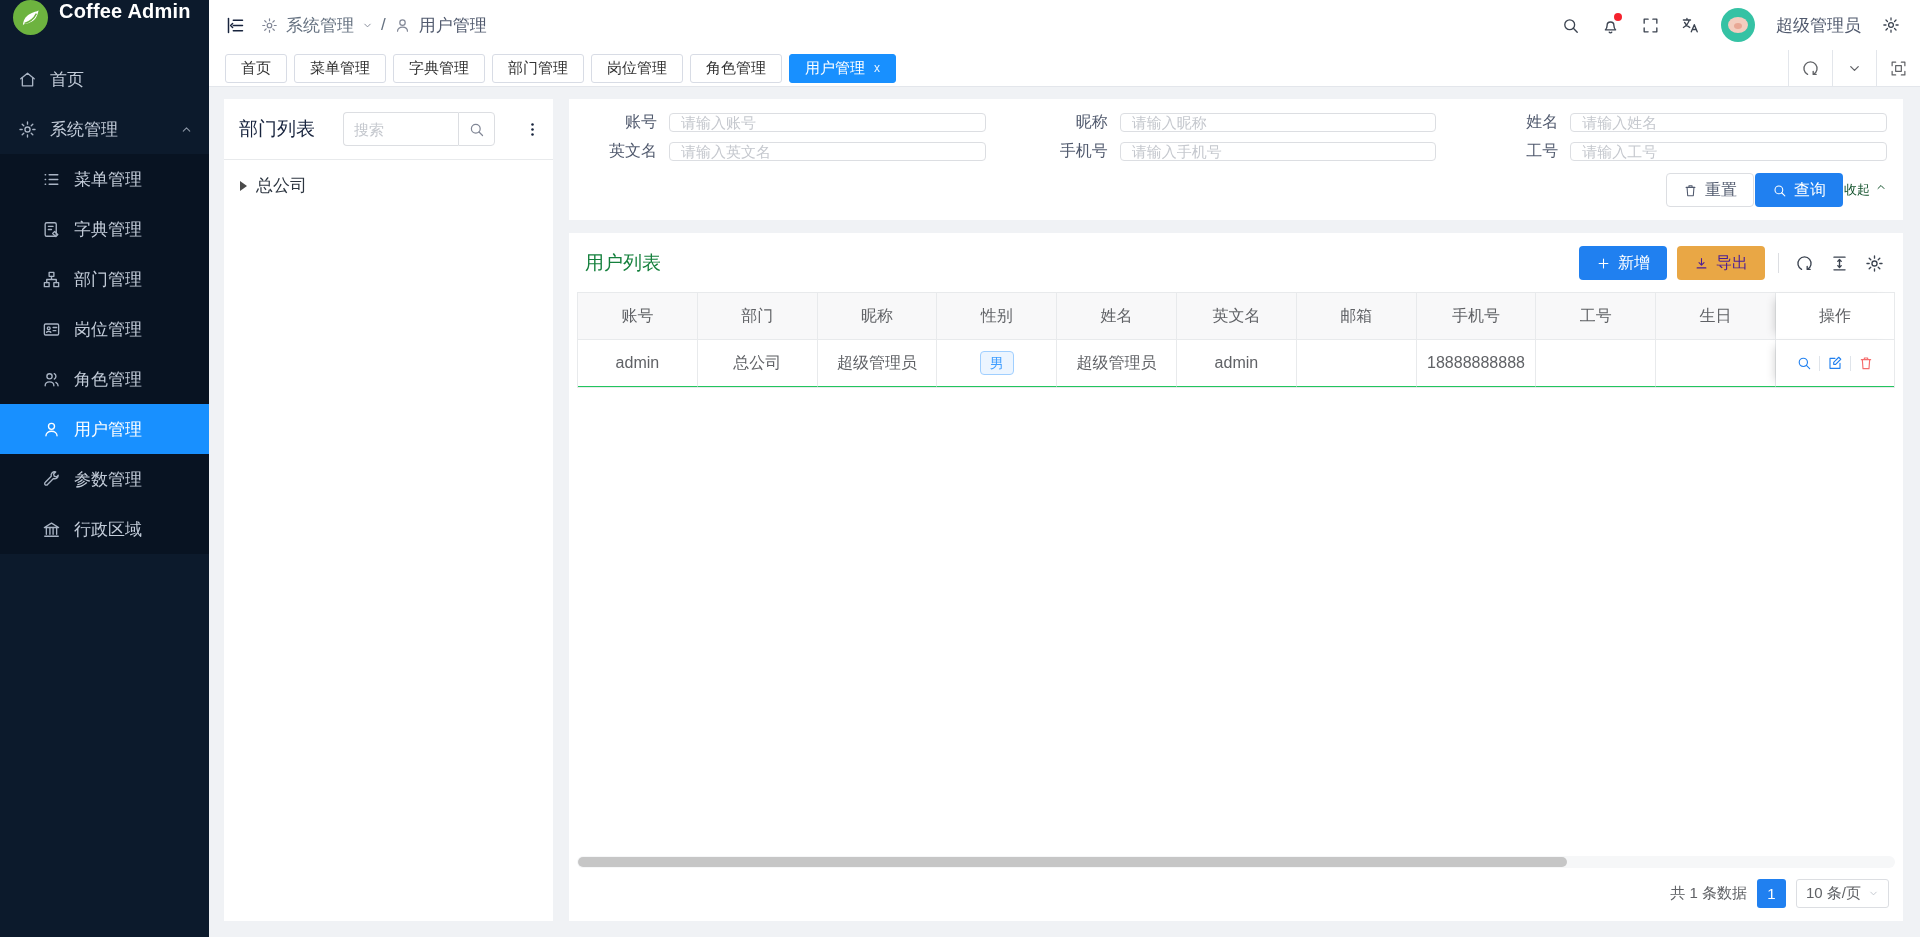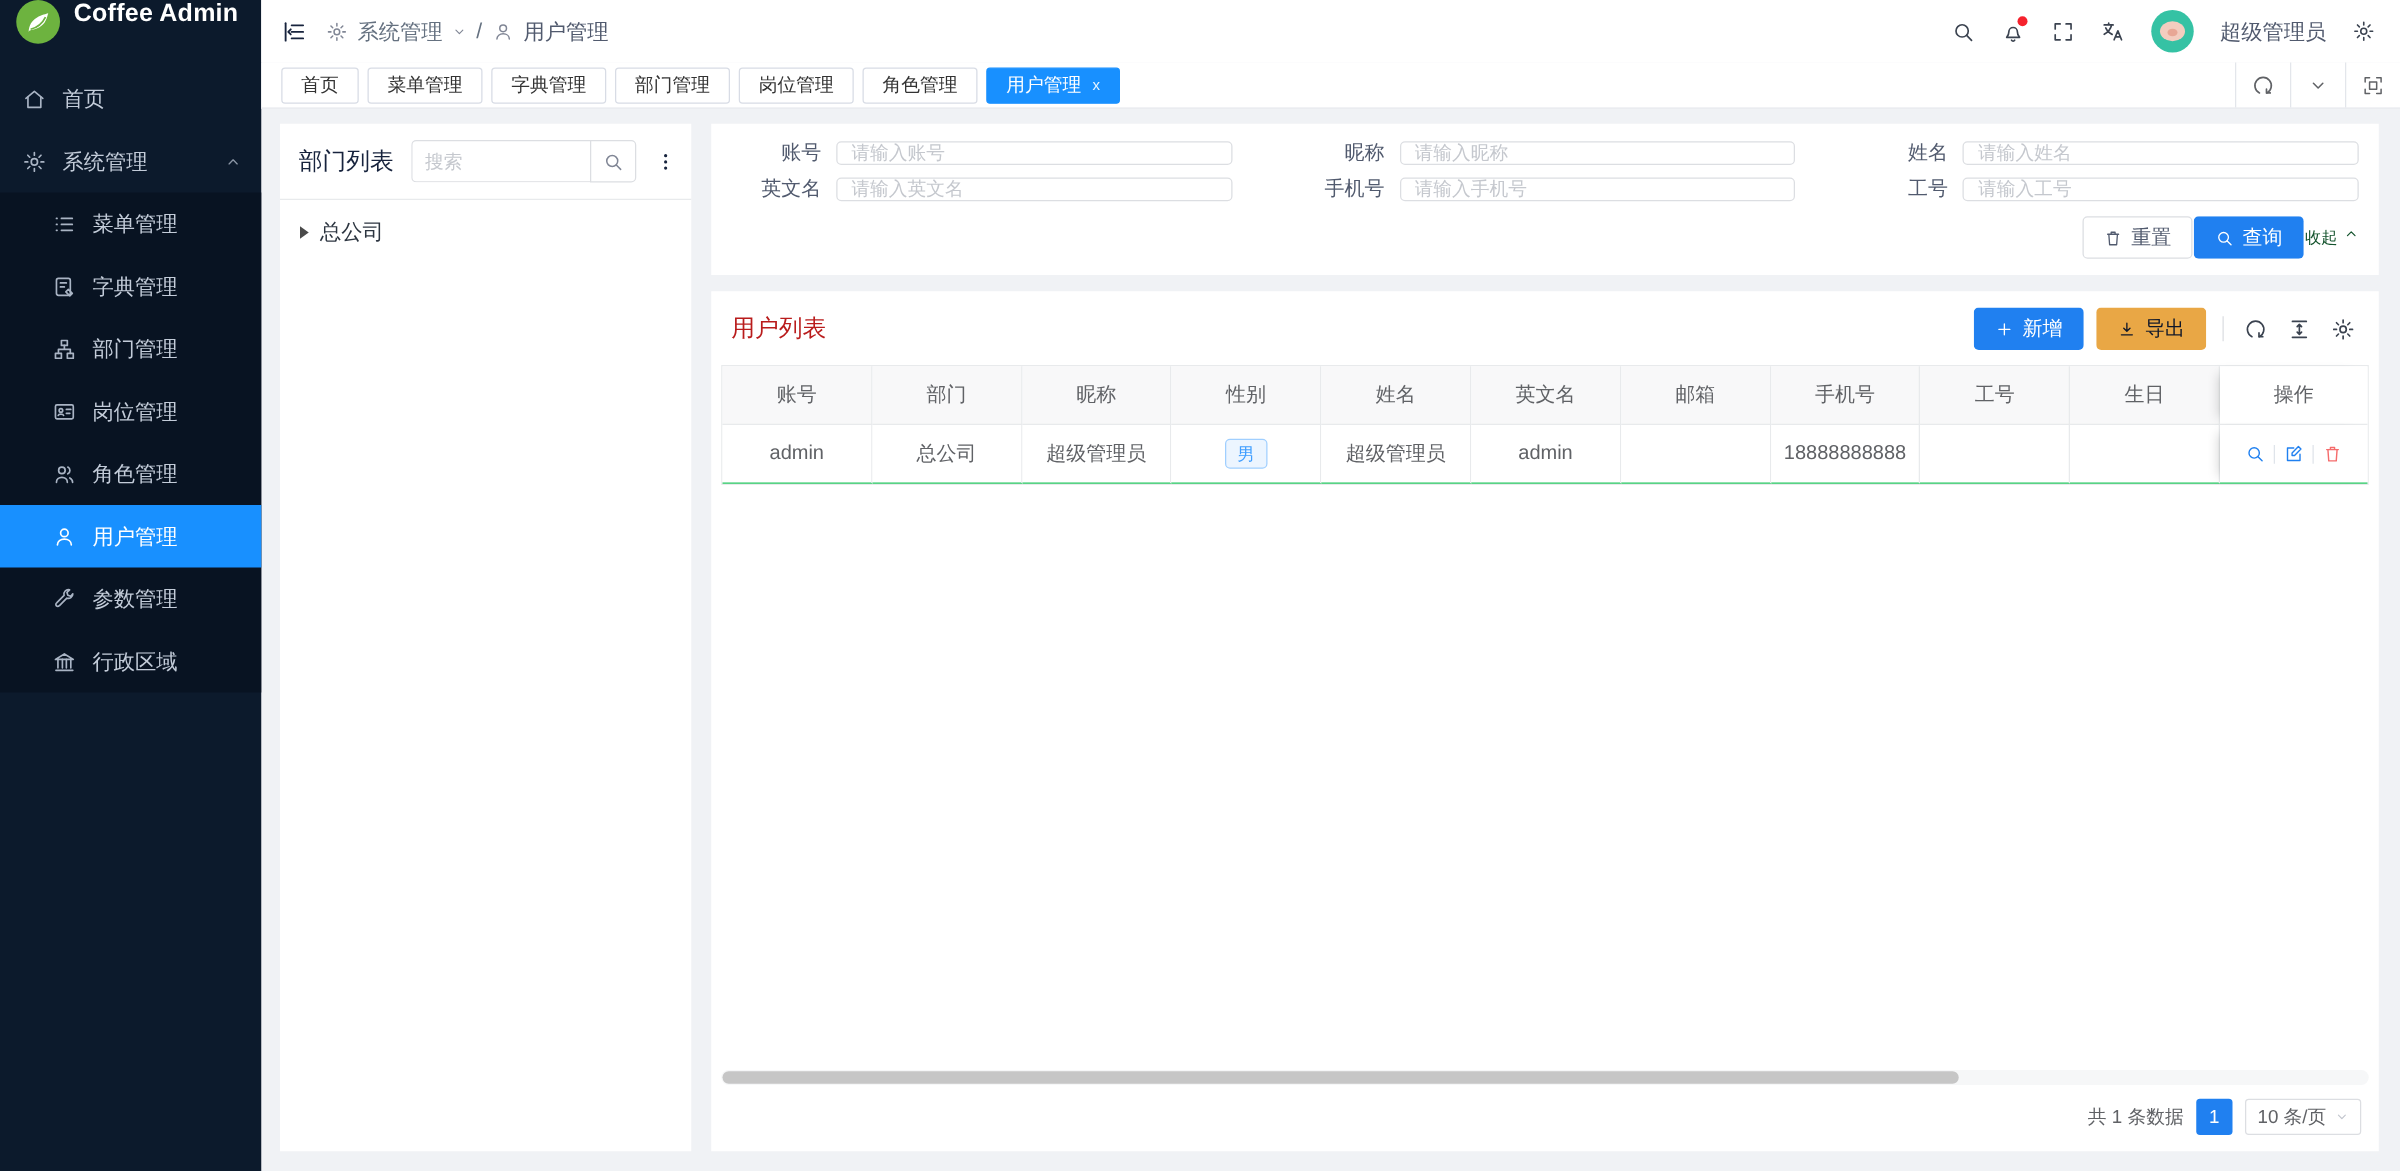--- a/index.html
+++ b/index.html
@@ -45,21 +45,21 @@
   .tab { height:29px; display:inline-flex; align-items:center; border:1px solid #d8dce5; border-radius:3px; background:#fff; padding:0 15px; margin-left:7px; font-size:15px; color:#333; cursor:pointer; white-space:nowrap; }
   .tab.active { background:#1890ff; border-color:#1890ff; color:#fff; }
   .tab-close { margin-left:9px; font-size:12px; line-height:1; opacity:.9; }
   .tab-controls { margin-left:auto; display:flex; height:100%; }
   .tab-ctrl { width:44px; height:100%; border-left:1px solid #e3e6eb; display:flex; align-items:center; justify-content:center; color:#606266; cursor:pointer; }
 
   .content { flex:1; display:flex; gap:16px; padding:12px 17px 16px 15px; min-height:0; }
 
   
   .dept-card { width:329px; flex-shrink:0; background:#fff; display:flex; flex-direction:column; }
-  .dept-head { display:flex; align-items:center; gap:14px; padding:13px 12px 13px 15px; border-bottom:1px solid #e8eaec; }
+  .dept-head { display:flex; align-items:center; gap:28px; padding:13px 12px 13px 15px; border-bottom:1px solid #e8eaec; }
   .dept-title { font-size:19px; color:#17233d; white-space:nowrap; }
   .search-group { display:flex; flex:1; min-width:0; }
   .search-group input { flex:1; min-width:0; height:34px; border:1px solid #dcdee2; border-right:none; border-radius:4px 0 0 4px; padding:0 10px; font-size:15px; color:#515a6e; outline:none; }
   .search-group input::placeholder { color:#c5c8ce; }
   .search-btn { width:37px; height:34px; border:1px solid #dcdee2; border-radius:0 4px 4px 0; background:#fff; display:flex; align-items:center; justify-content:center; color:#808695; cursor:pointer; }
   .dots-btn { width:18px; display:flex; align-items:center; justify-content:center; color:#17233d; cursor:pointer; }
   .tree { padding:10px 10px; }
   .tree-item { display:flex; align-items:center; gap:9px; padding:4px 6px; font-size:17px; color:#2c3540; cursor:pointer; }
   .tree-caret { width:0; height:0; border-left:7px solid #4a4a4a; border-top:5px solid transparent; border-bottom:5px solid transparent; }
 
@@ -69,27 +69,27 @@
   .filter-card { background:#fff; padding:13px 16px 13px; flex-shrink:0; }
   .filter-grid { display:grid; grid-template-columns:repeat(3,1fr); column-gap:50px; row-gap:8px; }
   .field { display:flex; align-items:center; }
   .field label { width:84px; flex-shrink:0; text-align:right; padding-right:12px; font-size:16px; color:#515a6e; white-space:nowrap; }
   .field input { flex:1; min-width:0; height:19px; border:1px solid #dcdee2; border-radius:4px; padding:0 11px; font-size:15px; color:#515a6e; outline:none; }
   .field input::placeholder { color:#c5c8ce; }
   .filter-actions { display:flex; justify-content:flex-end; align-items:center; gap:1px; margin-top:11px; }
   .btn { height:34px; display:inline-flex; align-items:center; gap:7px; padding:0 16px; border-radius:4px; font-size:16px; border:1px solid transparent; cursor:pointer; white-space:nowrap; }
   .btn-plain { background:#fff; border-color:#dcdee2; color:#515a6e; }
   .btn-primary { background:#2080f0; color:#fff; }
-  .btn-warn { background:#e9a745; color:#0f172a; }
+  .btn-warn { background:#e9a745; color:#4c1d95; }
   .link-collapse { display:flex; align-items:flex-start; gap:5px; color:#14532d; font-size:13px; cursor:pointer; }
 
   
   .table-card { flex:1; background:#fff; display:flex; flex-direction:column; padding:0 8px; min-height:0; }
   .table-head { display:flex; align-items:center; padding:13px 8px 12px; flex-shrink:0; }
-  .table-title { font-size:19px; color:#b91c1c; }
+  .table-title { font-size:19px; color:#15803d; }
   .table-actions { margin-left:auto; display:flex; align-items:center; gap:10px; }
   .toolbar-sep { width:1px; height:20px; background:#dcdee2; margin:0 3px; }
   .tool-ic { color:#3b4350; display:flex; cursor:pointer; padding:0 3px; }
 
   .vxe-table { border:1px solid #e8eaec; flex-shrink:0; }
   .t-row { display:grid; grid-template-columns:repeat(10,1fr) 118px; }
   .t-cell { height:47px; display:flex; align-items:center; justify-content:center; font-size:16px; color:#606266; border-right:1px solid #e8eaec; overflow:hidden; white-space:nowrap; }
   .t-cell:last-child { border-right:none; }
   .t-head .t-cell { background:#f8f8f9; border-bottom:1px solid #e8eaec; color:#606266; }
   .t-body .t-cell { background:#fff; border-bottom:1px solid #22c55e; }

